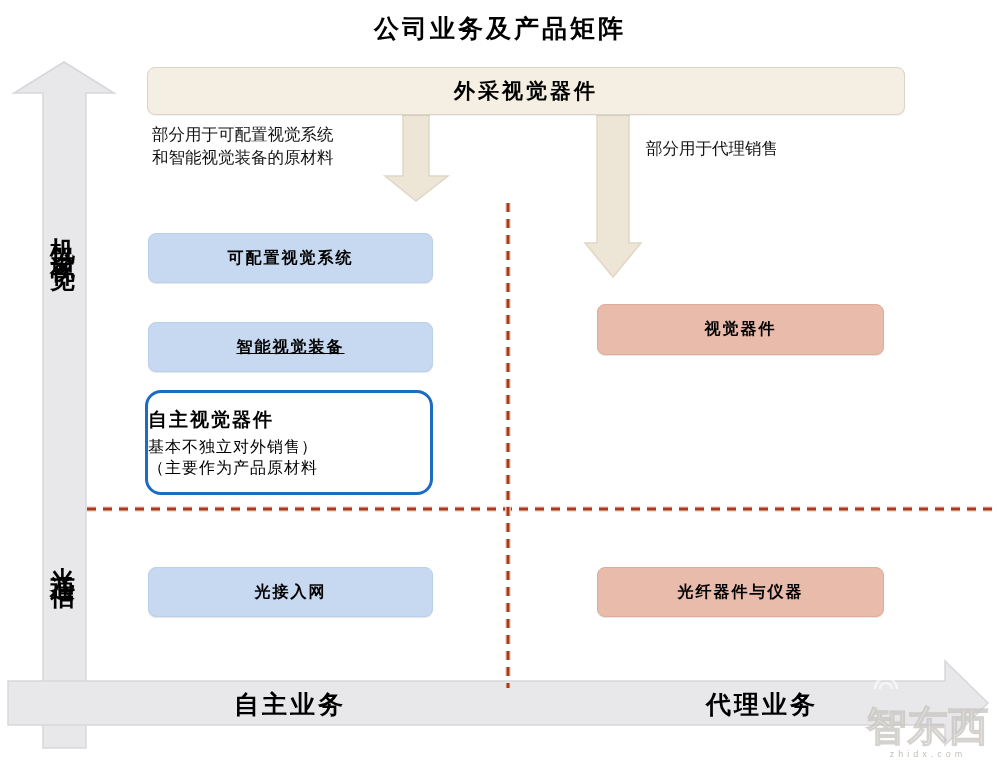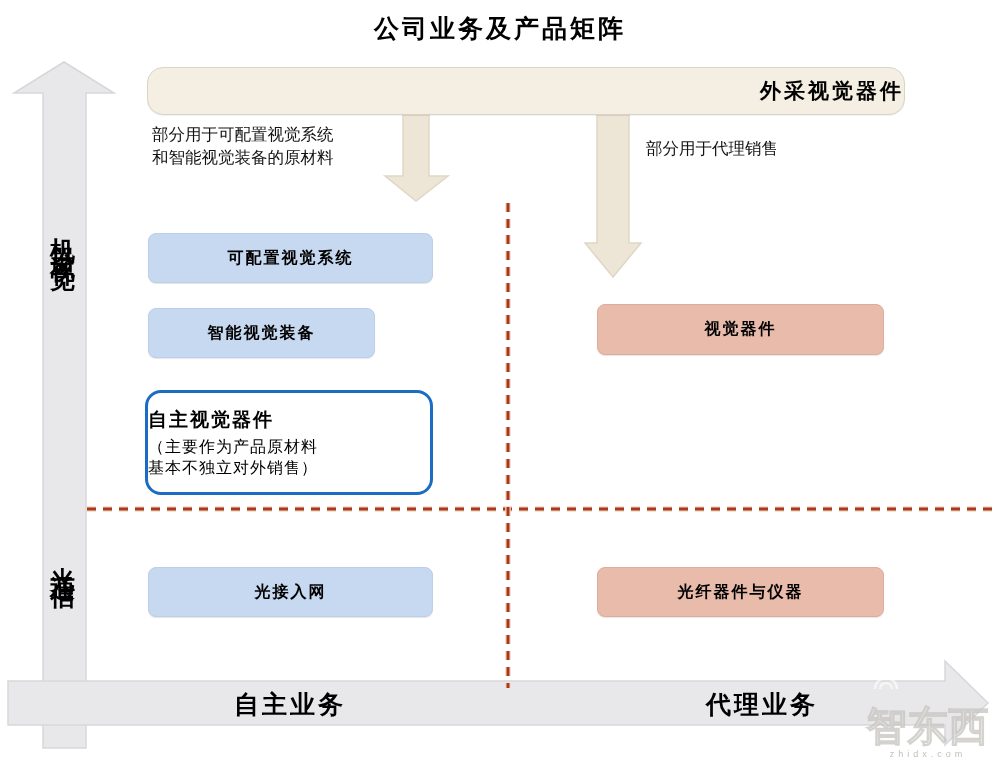--- a/index.html
+++ b/index.html
@@ -9,39 +9,39 @@
   }
   .abs{position:absolute;}
   .title{
     left:0;top:12px;width:1000px;text-align:center;
     font-size:25px;font-weight:bold;letter-spacing:3px;
   }
   .layer{left:0;top:0;}
   
   .topbox{
     left:147px;top:67px;width:758px;height:48px;
-    background:#F4EFE2;border:1px solid #D8D4C8;border-radius:16px;
-    display:flex;align-items:center;justify-content:flex-end;box-sizing:border-box;
+    background:#F4EFE2;border:1px solid #D8D4C8;border-radius:8px;
+    display:flex;align-items:center;justify-content:center;box-sizing:border-box;
     box-shadow:0 1px 1px rgba(0,0,0,0.06);
   }
   .topbox .lbl{font-size:21px;font-weight:bold;letter-spacing:3px;}
   
   .note{font-size:16.5px;line-height:23px;color:#111;}
   .note-left{left:152px;top:123px;width:240px;text-align:left;}
   .note-right{left:646px;top:137px;width:220px;text-align:left;}
   
   .pbox{
     border-radius:8px;display:flex;align-items:center;justify-content:center;
     box-sizing:border-box;box-shadow:0 1px 1px rgba(0,0,0,0.10);
   }
   .pbox .lbl{font-size:16px;font-weight:bold;letter-spacing:2px;}
   .blue{background:#C7D9F0;border:1px solid #BACFEA;}
   .pink{background:#E8BBAB;border:1px solid #DEAC9A;}
   .b-config{left:148px;top:233px;width:285px;height:50px;}
-  .b-smart{left:148px;top:308px;width:227px;height:50px;}
+  .b-smart{left:148px;top:322px;width:285px;height:50px;text-decoration:underline;}
   .b-vision{left:597px;top:304px;width:287px;height:51px;}
   .b-optical{left:148px;top:567px;width:285px;height:50px;}
   .b-fiber{left:597px;top:567px;width:287px;height:50px;}
   
   .ownbox{
     left:145px;top:390px;width:288px;height:105px;
     background:#ffffff;border:3.5px solid #1B6CC2;border-radius:16px;
     box-sizing:border-box;display:flex;flex-direction:column;
     justify-content:center;
   }
@@ -118,22 +118,22 @@
 
   <div class="abs pbox blue b-config">
     <span class="lbl">可配置视觉系统</span>
   </div>
   <div class="abs pbox blue b-smart">
     <span class="lbl">智能视觉装备</span>
   </div>
 
   <div class="abs ownbox">
     <div class="t">自主视觉器件</div>
+    <div class="s">基本不独立对外销售）</div>
     <div class="s">（主要作为产品原材料</div>
-    <div class="s">基本不独立对外销售）</div>
   </div>
 
   <div class="abs pbox pink b-vision">
     <span class="lbl">视觉器件</span>
   </div>
 
   <div class="abs pbox blue b-optical">
     <span class="lbl">光接入网</span>
   </div>
 

